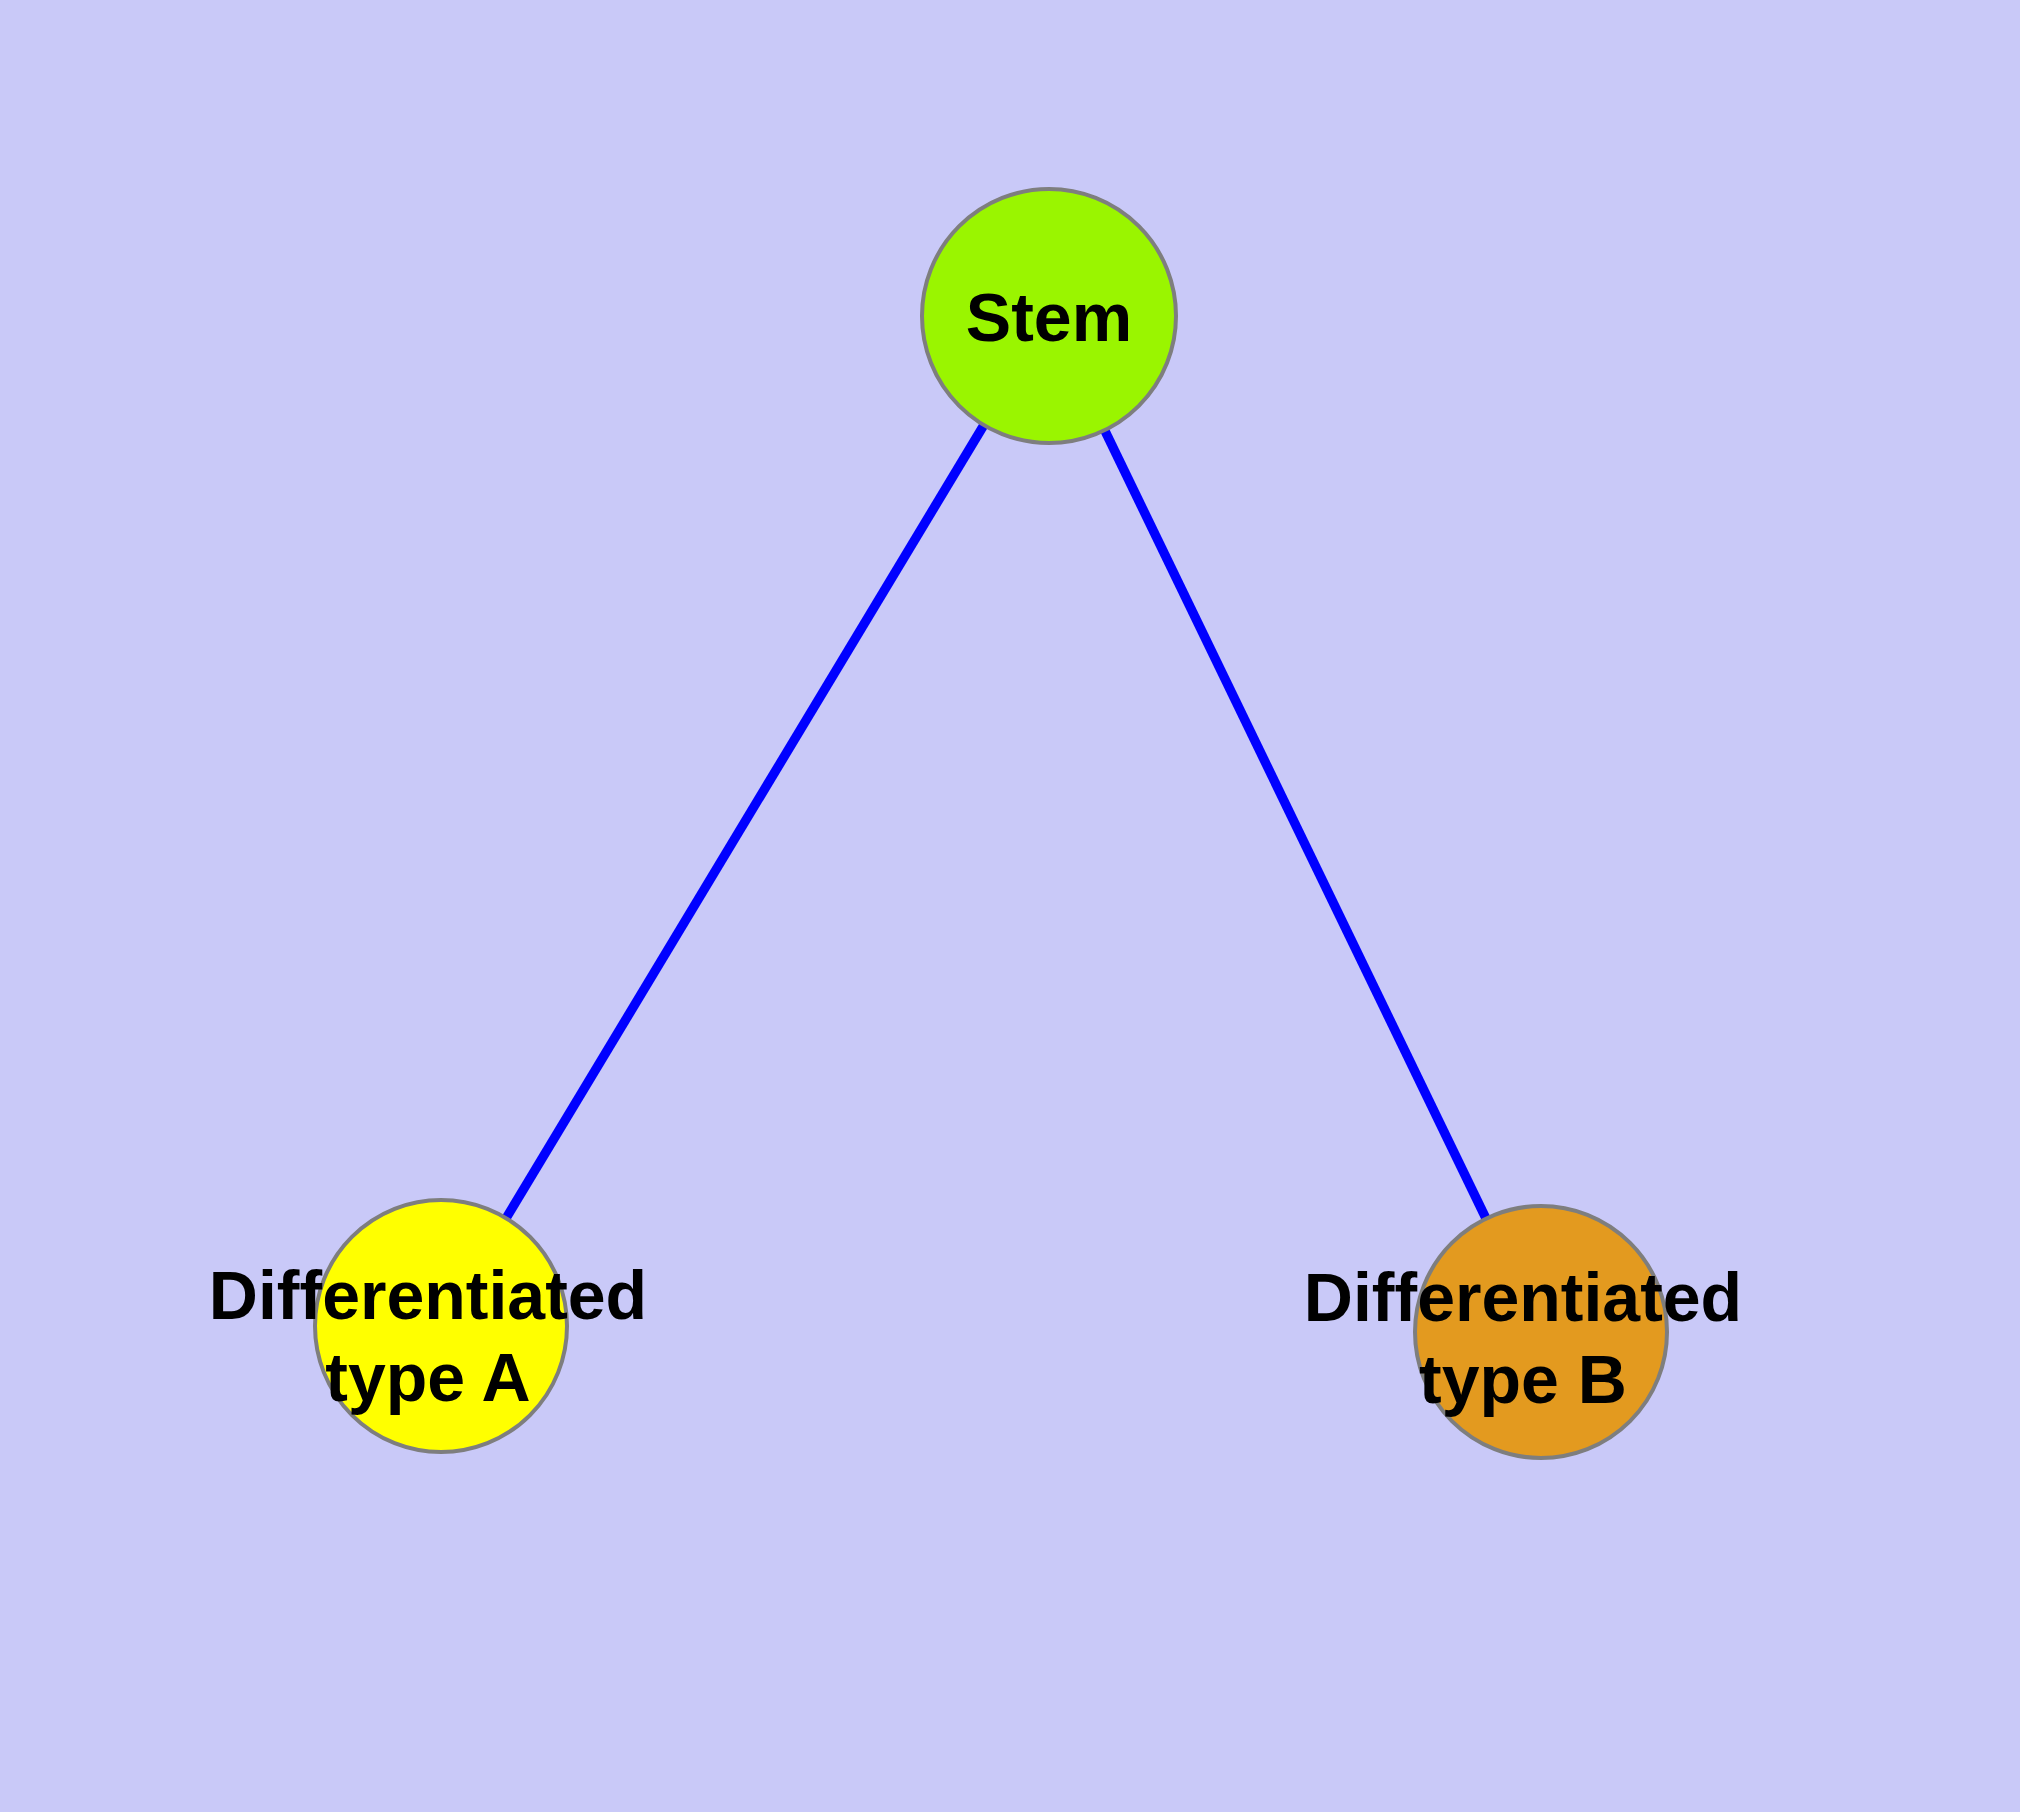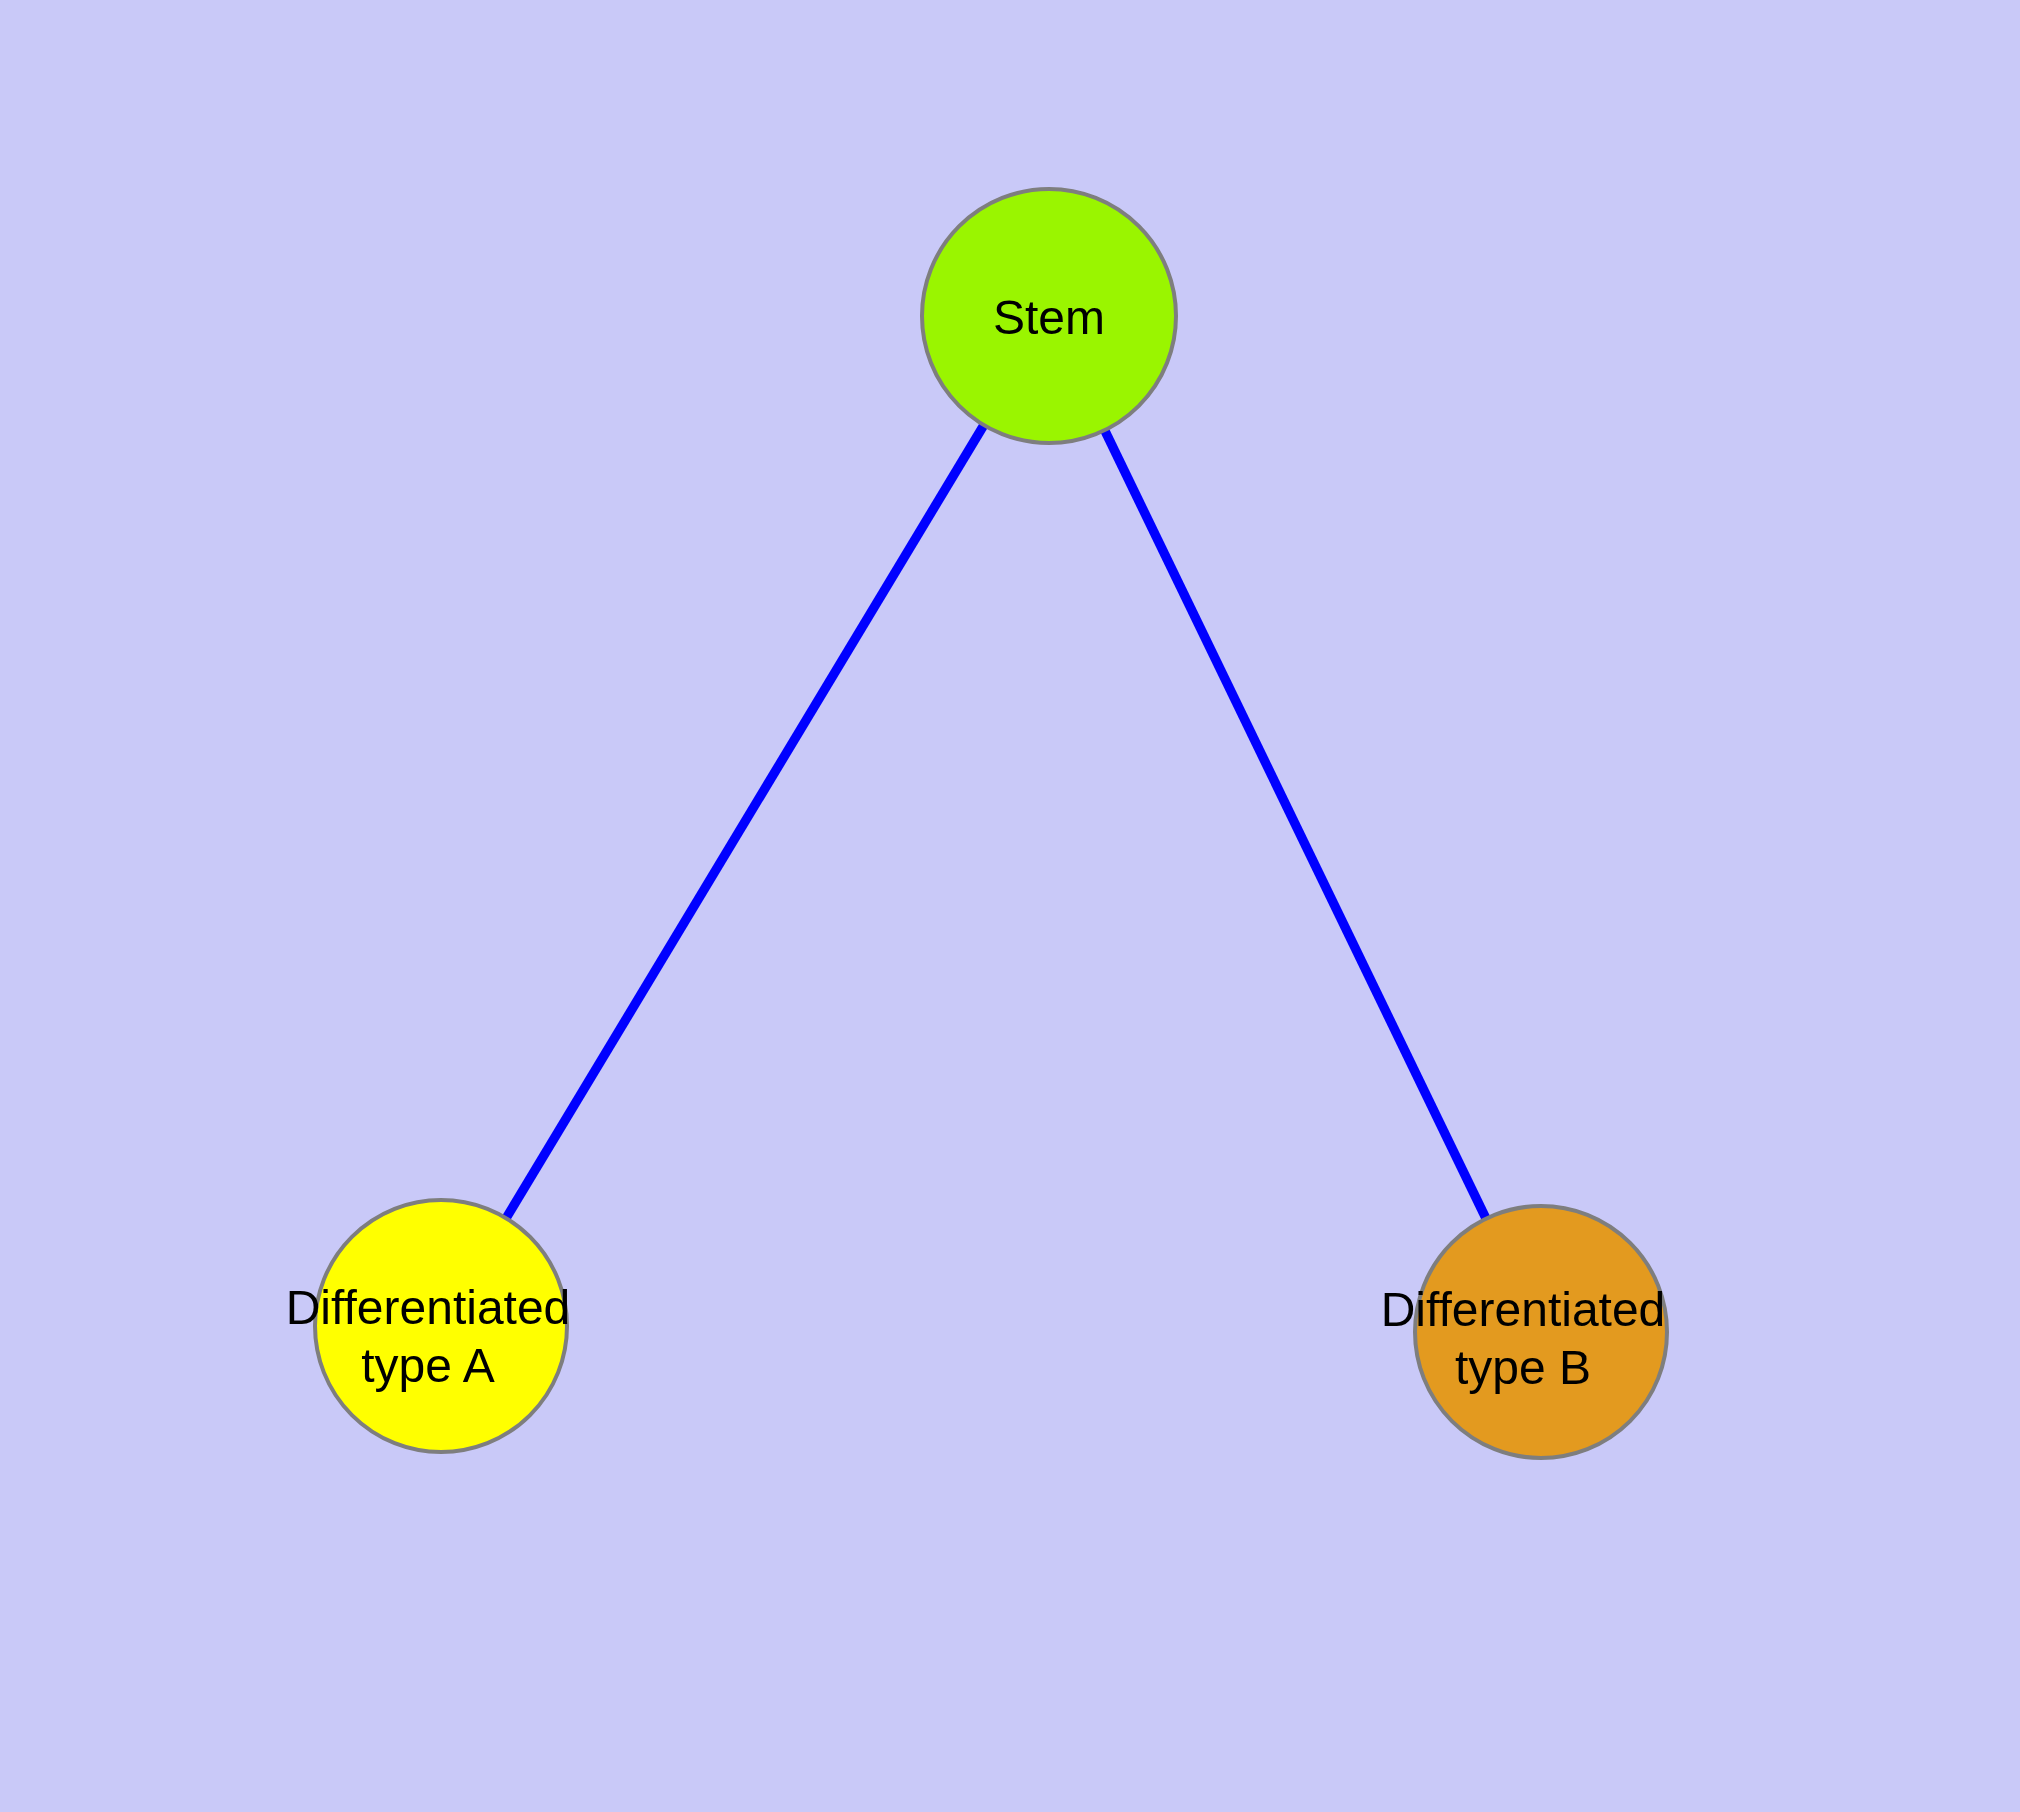--- a/index.html
+++ b/index.html
@@ -26,22 +26,22 @@
   }
   .node {
     position: absolute;
     border-style: solid;
     border-radius: 50%;
     box-sizing: border-box;
   }
   .node-label {
     position: absolute;
     transform: translate(-50%, -50%);
-    font-weight: normal;
-    font-size: 48px;
+    font-weight: bold;
+    font-size: 68px;
     line-height: 1.2;
     text-align: center;
     white-space: pre-line;
     color: #000000;
   }
 </style>
 </head>
 <body>
 
 <div id="stage" style="background: rgb(201, 201, 248);">

